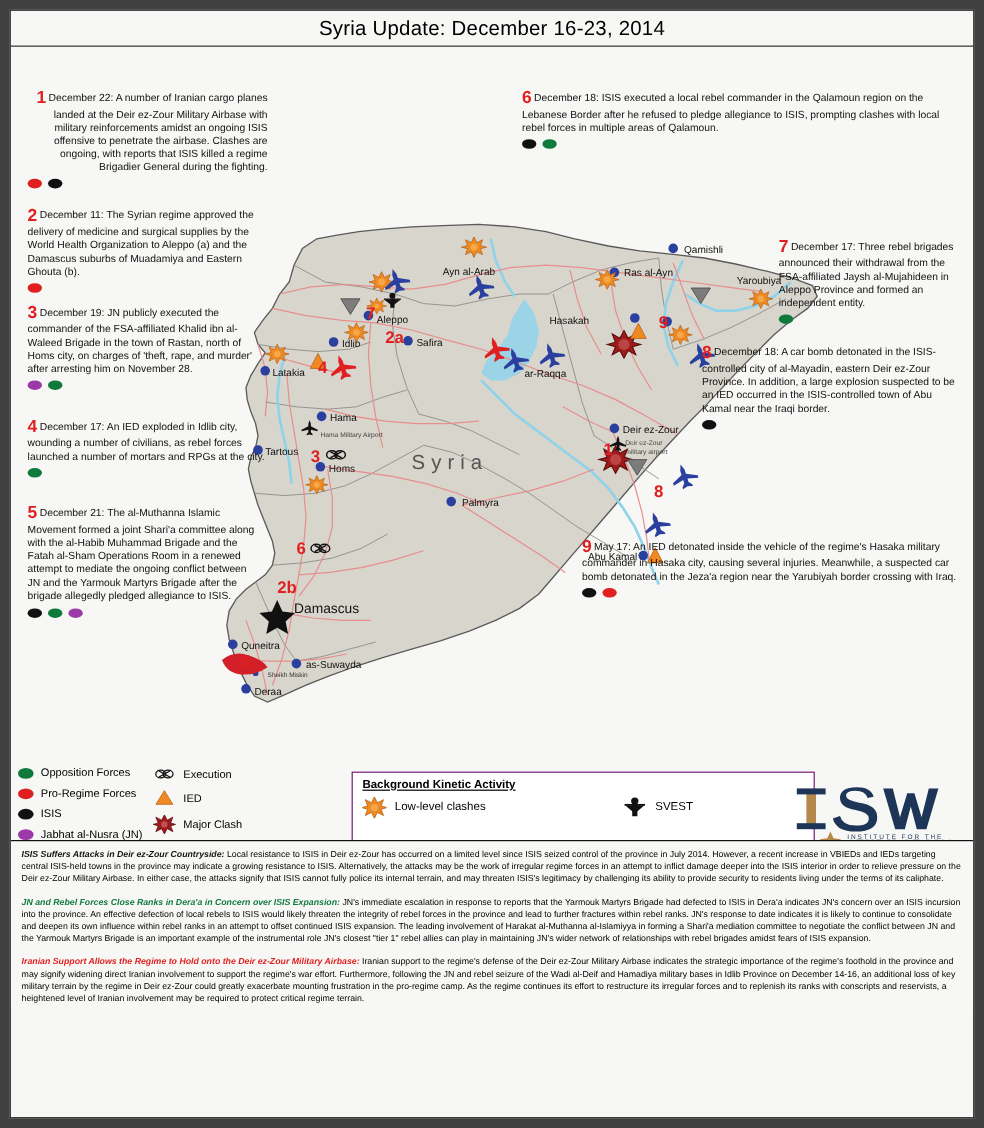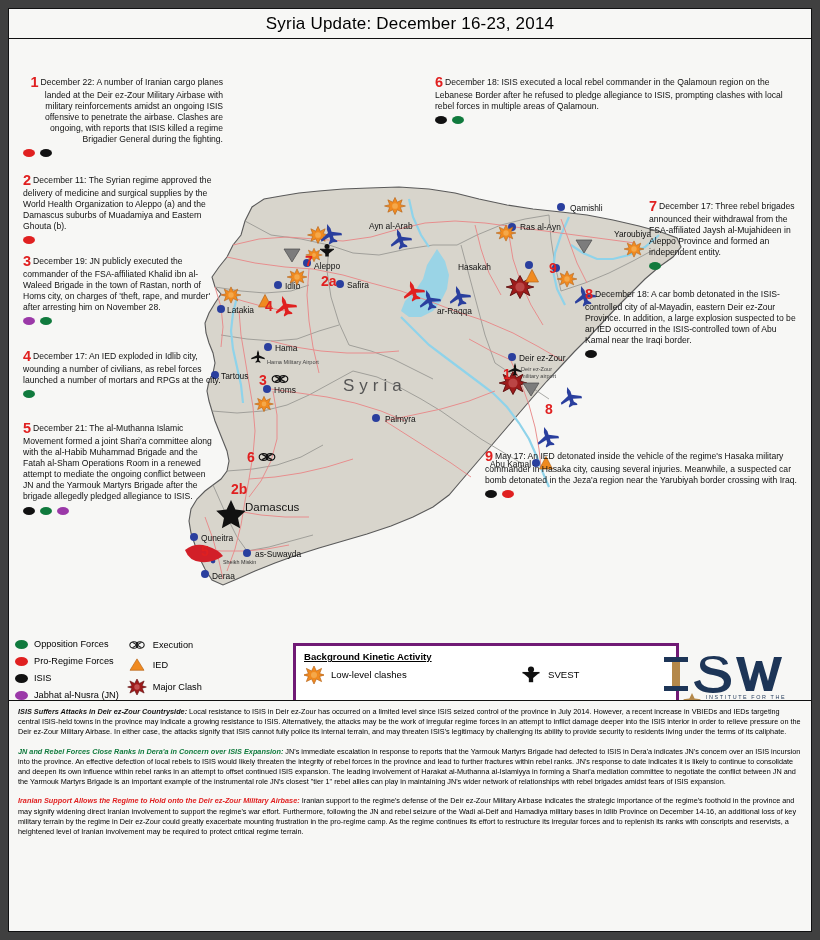--- a/index.html
+++ b/index.html
@@ -80,21 +80,21 @@
   .forces-col { display: flex; flex-direction: column; gap: 7px; }
   .leg-row { display: flex; align-items: center; gap: 6px; }
   .leg-label { font-size: 9.2px; }
 
   
   .kinetic-box {
     position: absolute;
     left: 284px; top: 604px;
     width: 386px; height: 104px;
     background: #fff;
-    border: 3px solid #701a75;
+    border: 1px solid #701a75;
     padding: 5px 8px;
     z-index: 6;
   }
   .kinetic-title {
     font-size: 9.6px; font-weight: 700; text-decoration: underline;
     margin-bottom: 3px;
   }
   .kinetic-grid { display: flex; gap: 22px; }
   .kin-col { display: flex; flex-direction: column; gap: 20px; }
   .kin-row { display:flex; align-items:center; gap: 7px; height: 19px; }

